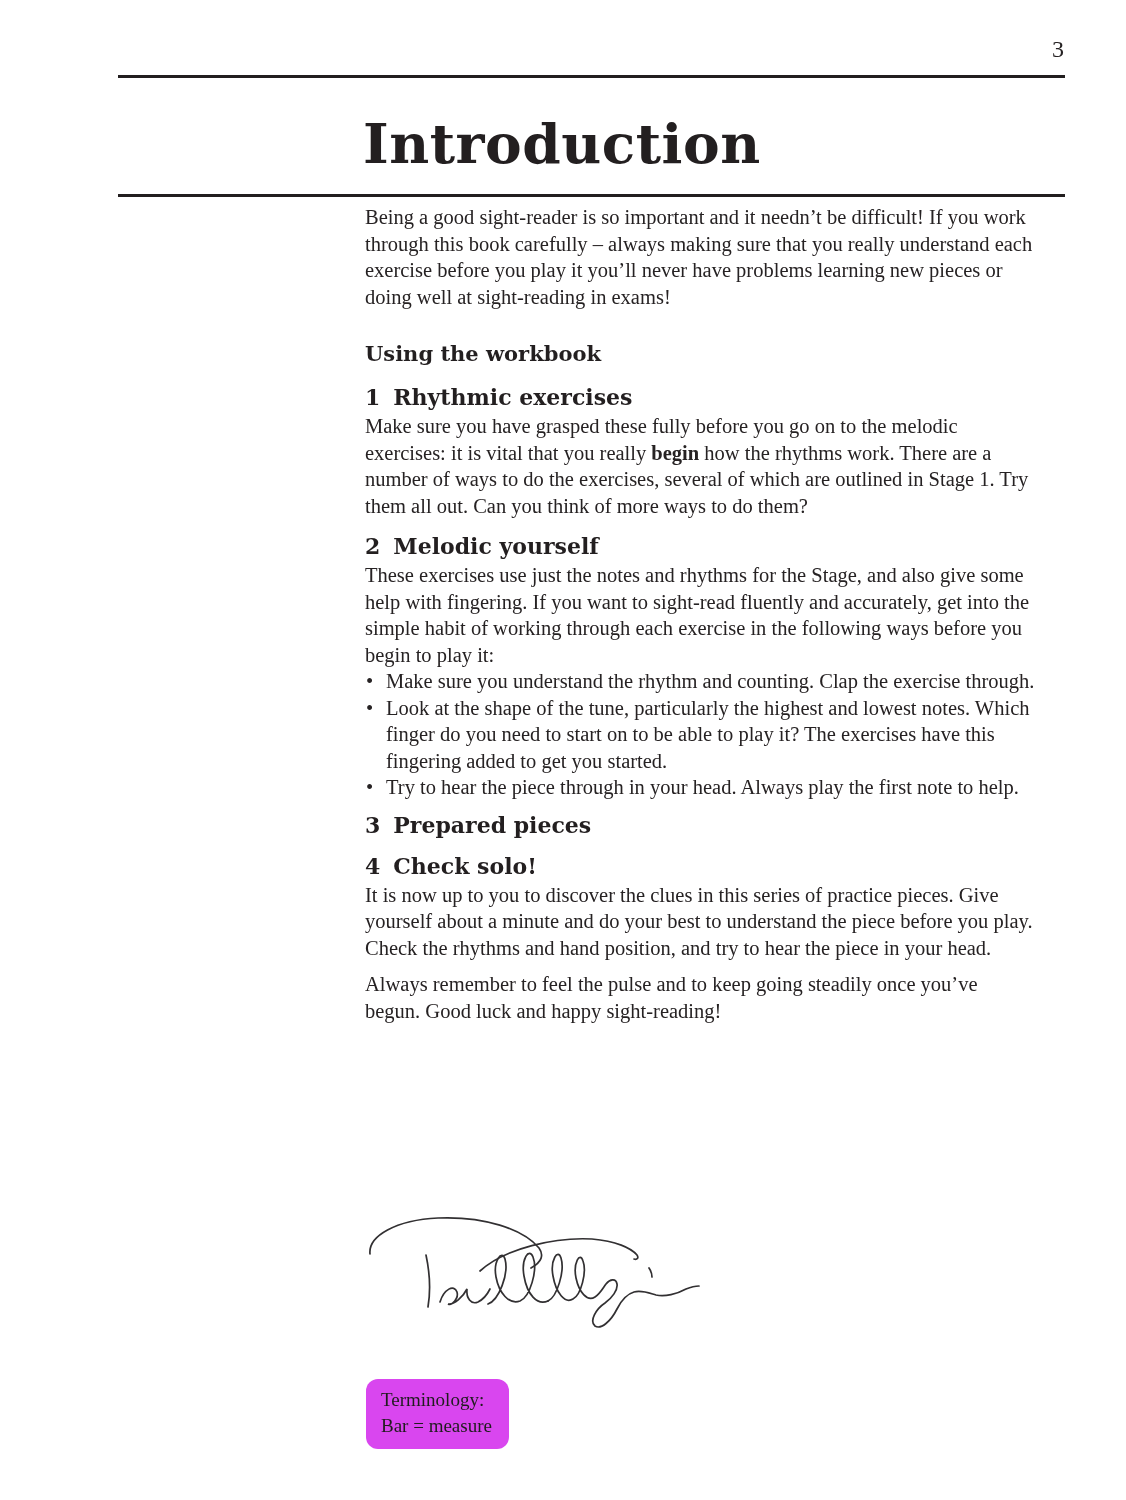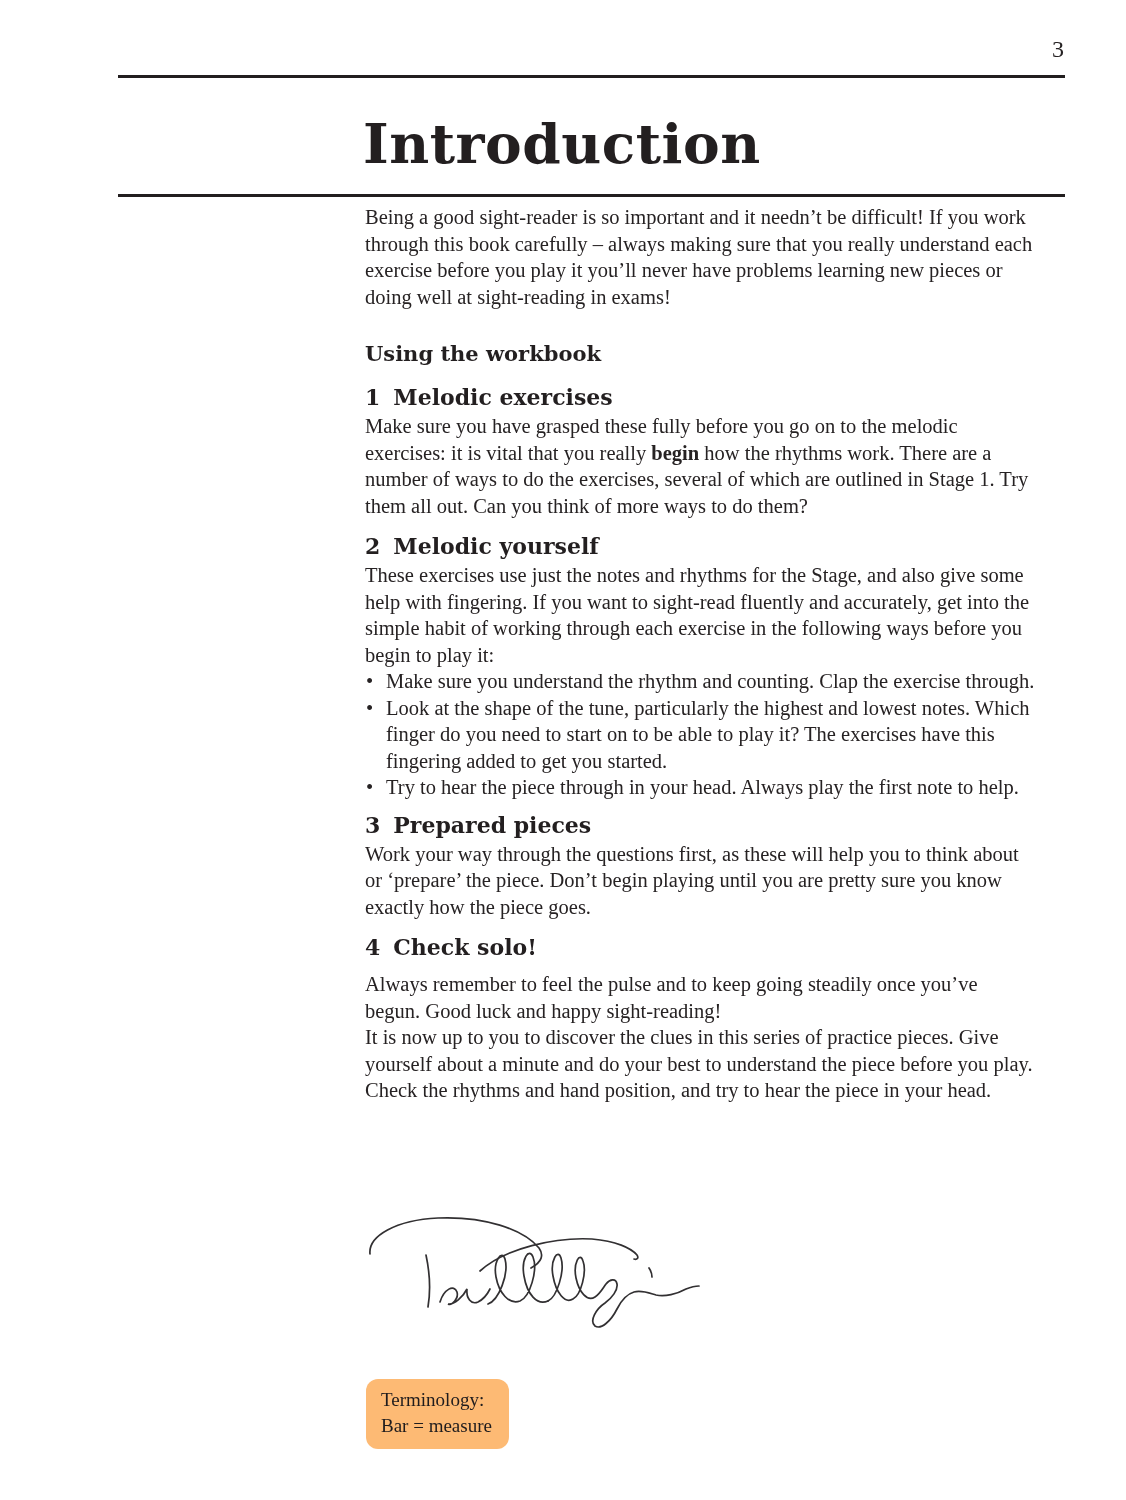--- a/index.html
+++ b/index.html
@@ -89,21 +89,21 @@
   .signature path {
     fill: none;
     stroke: #323032;
     stroke-width: 1.7;
     stroke-linecap: round;
   }
   .terminology {
     position: absolute;
     left: 366px;
     top: 1379px;
-    background: #fdba74;
+    background: #d946ef;
     border-radius: 12px;
     padding: 8px 17px 10px 15px;
     font-size: 19px;
     line-height: 26px;
     color: #1f1c1d;
   }
   strong { font-weight: bold; }
 </style>
 </head>
 <body>
@@ -118,21 +118,21 @@
 
   <div class="rule rule-mid"></div>
 
   <div class="content">
 
     <p class="para">Being a good sight-reader is so important and it needn’t be difficult! If you work through this book carefully – always making sure that you really understand each exercise before you play it you’ll never have problems learning new pieces or doing well at sight-reading in exams!</p>
 
     <h2 class="h2">Using the workbook</h2>
 
     <h3 class="h3">
-      <span class="sec-num">1</span><span>Melodic exercises</span>
+      <span class="sec-num">1</span><span>Rhythmic exercises</span>
     </h3>
     <p class="para"><span>Make sure you have grasped these fully before you go on to the melodic exercises: it is vital that you really </span><strong>begin</strong><span> how the rhythms work. There are a number of ways to do the exercises, several of which are outlined in Stage 1. Try them all out. Can you think of more ways to do them?</span></p>
 
     <h3 class="h3">
       <span class="sec-num">2</span><span>Melodic yourself</span>
     </h3>
     <p class="para">These exercises use just the notes and rhythms for the Stage, and also give some help with fingering. If you want to sight-read fluently and accurately, get into the simple habit of working through each exercise in the following ways before you begin to play it:</p>
     <ul class="bullets">
       <li>
         <span class="dot">•</span><span>Make sure you understand the rhythm and counting. Clap the exercise through.</span>
@@ -141,28 +141,27 @@
         <span class="dot">•</span><span>Look at the shape of the tune, particularly the highest and lowest notes. Which finger do you need to start on to be able to play it? The exercises have this fingering added to get you started.</span>
       </li>
       <li>
         <span class="dot">•</span><span>Try to hear the piece through in your head. Always play the first note to help.</span>
       </li>
     </ul>
 
     <h3 class="h3 h3-tight">
       <span class="sec-num">3</span><span>Prepared pieces</span>
     </h3>
-    <p class="para">Work your way through the questions first, as these will help you to think about or ‘prepare’ the piece. Don’t begin playing until you are pretty sure you know exactly how the piece goes.</p>
 
     <h3 class="h3">
       <span class="sec-num">4</span><span>Check solo!</span>
     </h3>
+    <p class="para">It is now up to you to discover the clues in this series of practice pieces. Give yourself about a minute and do your best to understand the piece before you play. Check the rhythms and hand position, and try to hear the piece in your head.</p>
+
     <p class="para closing">Always remember to feel the pulse and to keep going steadily once you’ve begun. Good luck and happy sight-reading!</p>
-
-    <p class="para">It is now up to you to discover the clues in this series of practice pieces. Give yourself about a minute and do your best to understand the piece before you play. Check the rhythms and hand position, and try to hear the piece in your head.</p>
 
   </div>
 
   <svg class="signature" width="360" height="130" viewBox="0 0 360 130" xmlns="http://www.w3.org/2000/svg">
     <path d="M 10 44 C 8 26 36 10 78 8 C 124 6 163 19 179 38 C 184 45 182 52 171 58"></path>
     <path d="M 120 61 C 145 38 196 27 232 29 C 256 31 271 38 277 45 C 279 48 277 50 274 49"></path>
     <path d="M 66 45 C 69 59 71 79 68 97"></path>
     <path d="M 80 92 C 84 79 94 74 97 82 C 99 88 92 96 88 94 C 94 95 103 87 107 79 C 106 88 111 95 118 92 C 124 89 128 83 130 79"></path>
     <path d="M 128 94 C 139 90 149 64 145 49 C 142 39 133 51 136 67 C 139 83 149 95 160 91 C 170 87 178 60 173 47 C 169 37 161 49 164 66 C 167 84 177 96 188 91"></path>
     <path d="M 188 91 C 197 87 205 61 201 48 C 198 38 190 50 193 66 C 196 83 205 94 213 89 C 221 85 227 62 223 51 C 220 41 213 53 216 68 C 219 82 227 92 235 87 C 240 84 243 78 246 74 C 250 69 256 68 257 74 C 258 80 252 88 245 93 C 236 99 229 111 235 116 C 241 120 251 111 257 99 C 261 91 267 84 274 82 C 282 80 289 83 296 85 C 305 87 317 84 326 79 C 331 77 336 76 339 76"></path>

